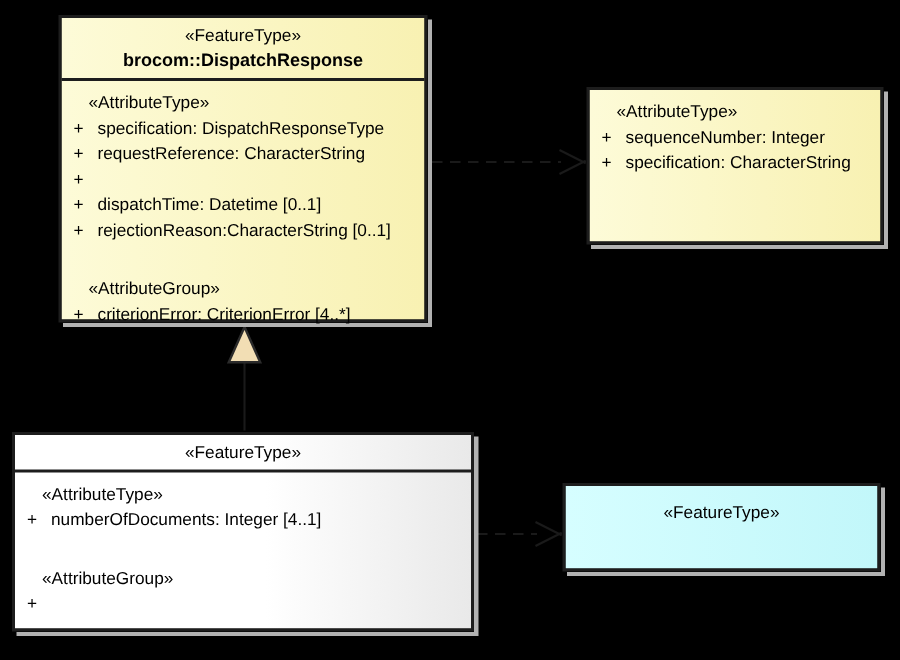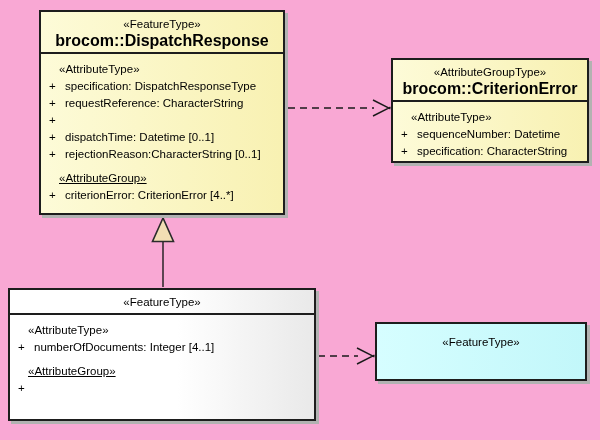--- a/index.html
+++ b/index.html
@@ -1,40 +1,40 @@
 <!DOCTYPE html>
 <html><head>
 <meta charset="utf-8">
 <style>
   html,body{margin:0;padding:0;background:#ffffff;}
   .canvas{
-    position:relative;width:600px;height:440px;background:#f9a8d4;
+    position:relative;width:600px;height:440px;background:#000000;
     font-family:"Liberation Sans","DejaVu Sans",sans-serif;color:#000;
     overflow:hidden;
   }
   .umlbox{
     position:absolute;border:2px solid #1d1d1d;
     box-shadow:3px 3px 0 #b2b2b2;box-sizing:border-box;
   }
   .fill-yellow{background:linear-gradient(90deg,#fdfbd8 0%,#f8f1b2 100%);}
   .fill-white{background:linear-gradient(90deg,#ffffff 55%,#e9e9e9 100%);}
   .fill-cyan{background:linear-gradient(90deg,#d6feff 0%,#c2f7fa 100%);}
   .box-title{
     text-align:center;border-bottom:2px solid #1d1d1d;
     padding:5px 2px 3px 2px;
   }
   .box-title.no-sep{border-bottom:none;}
   .stereotype{font-size:11.5px;line-height:15px;}
-  .box-name{font-size:16px;font-weight:bold;line-height:17px;}
+  .box-name{font-size:12px;font-weight:bold;line-height:17px;}
   .box-name.italic{font-style:italic;}
   .rows{padding:6px 3px 3px 3px;}
   .row{display:flex;align-items:center;height:17px;font-size:11.5px;white-space:nowrap;}
   .row .vis{flex:0 0 16px;padding-left:5px;}
   .row.header{padding-left:15px;}
-  .row.gap{margin-top:7px;text-decoration:underline;}
+  .row.gap{margin-top:22px;}
   .connector-layer{position:absolute;left:0;top:0;width:600px;height:440px;}
 </style>
 </head>
 <body>
 
 <div class="canvas">
 
   <svg class="connector-layer" viewBox="0 0 600 440" xmlns="http://www.w3.org/2000/svg">
 
     <g>
@@ -81,29 +81,25 @@
       </div>
       <div class="row header gap">«AttributeGroup»</div>
       <div class="row">
         <span class="vis">+</span>
         <span>criterionError: CriterionError [4..*]</span>
       </div>
     </div>
   </div>
 
   <div class="umlbox fill-yellow" style="left:391px;top:58px;width:198px;height:105px;">
-    <div class="box-title">
-      <div class="stereotype">«AttributeGroupType»</div>
-      <div class="box-name">brocom::CriterionError</div>
-    </div>
     <div class="rows">
       <div class="row header">«AttributeType»</div>
       <div class="row">
         <span class="vis">+</span>
-        <span>sequenceNumber: Datetime</span>
+        <span>sequenceNumber: Integer</span>
       </div>
       <div class="row">
         <span class="vis">+</span>
         <span>specification: CharacterString</span>
       </div>
     </div>
   </div>
 
   <div class="umlbox fill-white" style="left:8px;top:288px;width:308px;height:133px;">
     <div class="box-title">

